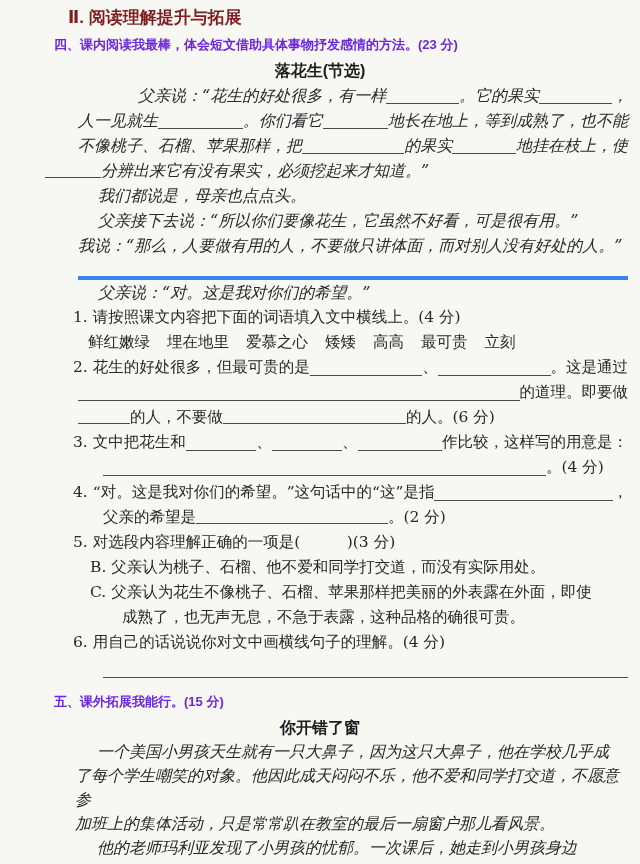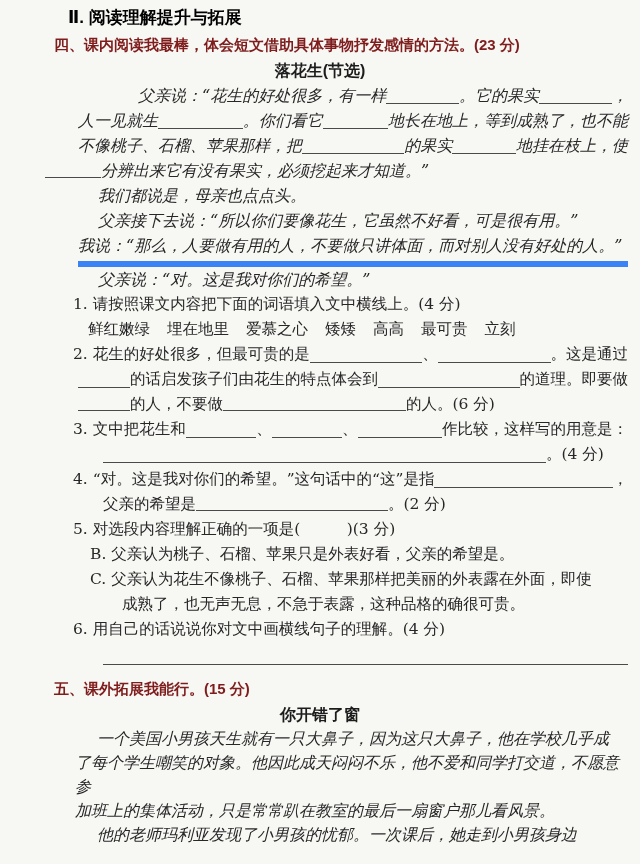--- a/index.html
+++ b/index.html
@@ -6,36 +6,36 @@
   body{width:640px;height:864px;background:#eef0ee;}
   .page{
     position:relative;width:640px;height:864px;overflow:hidden;
     background:#f7f7f4;
     color:#272727;
     font-family:"DejaVu Serif","Liberation Serif",serif;
     font-size:16px;
   }
   
   .h2{margin:6px 0 0 68px;line-height:24px;font-size:17px;font-weight:700;
-      font-family:"Liberation Sans","DejaVu Sans",sans-serif;color:#000000;}
-  .h4,.h5{margin:3px 12px 0 54px;line-height:24px;font-size:15px;font-weight:700;
-      font-family:"Liberation Sans","DejaVu Sans",sans-serif;color:#7f1d1d;white-space:nowrap;}
+      font-family:"Liberation Sans","DejaVu Sans",sans-serif;color:#7f1d1d;}
+  .h4,.h5{margin:3px 12px 0 54px;line-height:24px;font-size:13px;font-weight:700;
+      font-family:"Liberation Sans","DejaVu Sans",sans-serif;color:#6d28d9;white-space:nowrap;}
   .h5{margin-top:12px;}
   .center-title{margin-top:2px;line-height:24px;text-align:center;font-size:16px;font-weight:700;
       font-family:"Liberation Sans","DejaVu Sans",sans-serif;color:#1c1c1c;}
   
   .passage{margin:0 12px 0 78px;font-style:italic;}
   .passage .pline{line-height:25px;}
   .story{margin:0 12px 0 75px;font-style:italic;}
   .story .pline{line-height:24px;}
   .indent-lg{text-indent:30px;}
   .indent-sm{text-indent:20px;}
   .indent-st{text-indent:22px;}
   .outdent{margin-left:-33px;}
-  .underlined{border-bottom:6px solid #3b82f6;padding-bottom:3px;}
+  .underlined{border-bottom:4px solid #3b82f6;padding-bottom:18px;}
   
   .questions{margin:0 12px 12px 73px;font-size:15.5px;}
   .qline{line-height:25px;}
   .q-cont{margin-left:5px;}
   .q-cont2{margin-left:30px;}
   .opt{margin-left:17px;}
   .optwrap{margin-left:49px;}
   .wordbank{margin-left:15px;line-height:25px;}
   .wordbank span{margin-right:17px;}
   
@@ -108,21 +108,20 @@
 
     <div class="fline">
       <span>2. 花生的好处很多，但最可贵的是</span>
       <span class="blank b-f1"></span>
       <span>、</span>
       <span class="blank b-f1"></span>
       <span>。这是通过</span>
     </div>
     <div class="fline q-cont">
       <span class="blank" style="flex:0 0 52px"></span>
-      <span>的话启发孩子们由花生的特点体会到</span>
       <span class="blank b-f1"></span>
       <span>的道理。即要做</span>
     </div>
     <div class="qline q-cont">
       <span class="blank" style="width:52px"></span><span>的人，不要做</span><span class="blank" style="width:183px"></span><span>的人。(6 分)</span>
     </div>
 
     <div class="fline">
       <span>3. 文中把花生和</span>
       <span class="blank b-f1"></span>
@@ -140,21 +139,21 @@
     <div class="fline">
       <span>4. “对。这是我对你们的希望。”这句话中的“这”是指</span>
       <span class="blank b-f1"></span>
       <span>，</span>
     </div>
     <div class="qline q-cont2">
       <span>父亲的希望是</span><span class="blank" style="width:192px"></span><span>。(2 分)</span>
     </div>
 
     <div class="qline">5. 对选段内容理解正确的一项是(　　　)(3 分)</div>
-    <div class="qline opt">B. 父亲认为桃子、石榴、苹果只是外表好看，父亲的希望是。</div>
+    <div class="qline opt">B. 父亲认为桃子、石榴、他不爱和同学打交道，而没有实际用处。</div>
     <div class="qline opt">C. 父亲认为花生不像桃子、石榴、苹果那样把美丽的外表露在外面，即使</div>
     <div class="qline optwrap">成熟了，也无声无息，不急于表露，这种品格的确很可贵。</div>
 
     <div class="qline">6. 用自己的话说说你对文中画横线句子的理解。(4 分)</div>
     <div class="ansline"></div>
   </div>
 
   <div class="h5">五、课外拓展我能行。(15 分)</div>
   <div class="center-title">你开错了窗</div>
 

